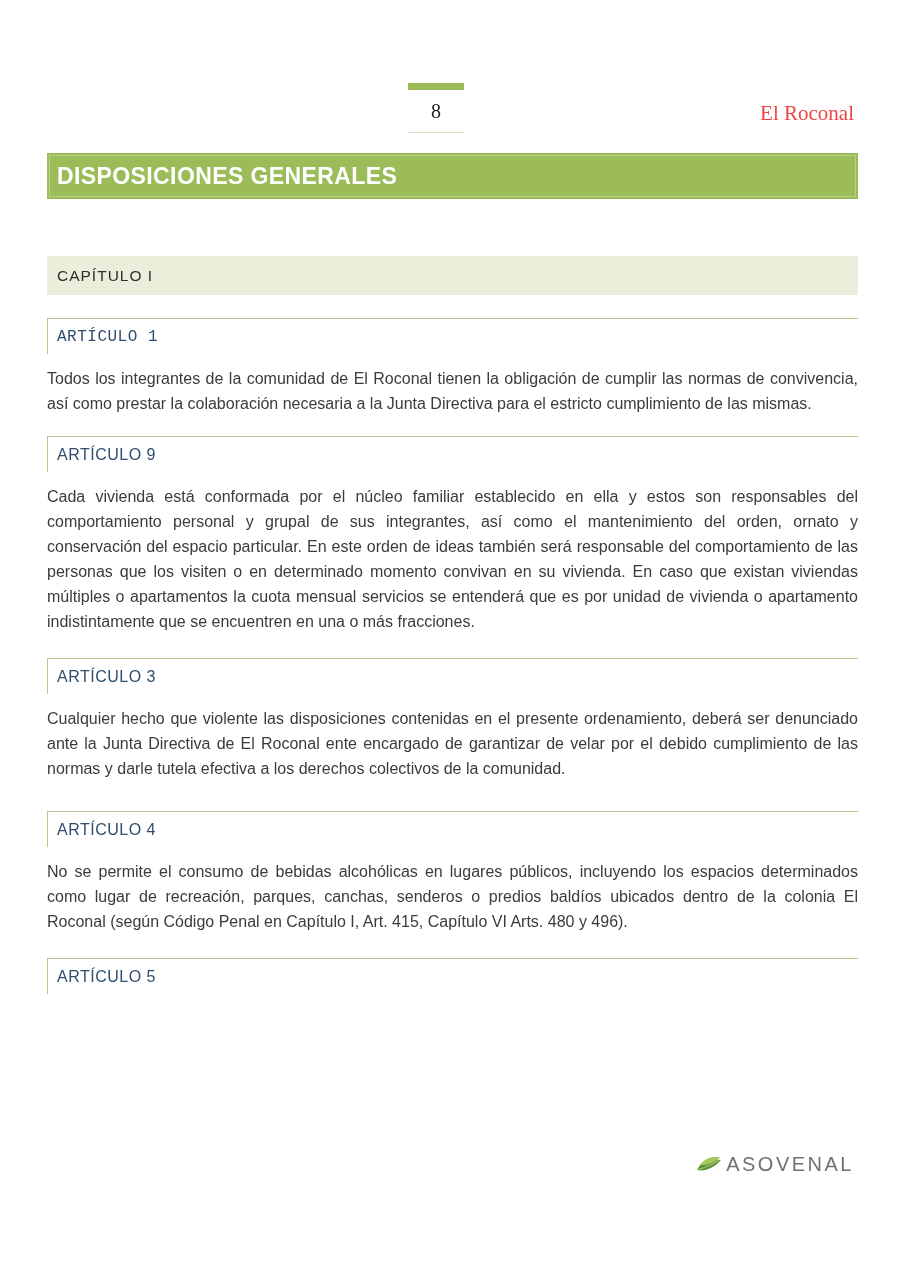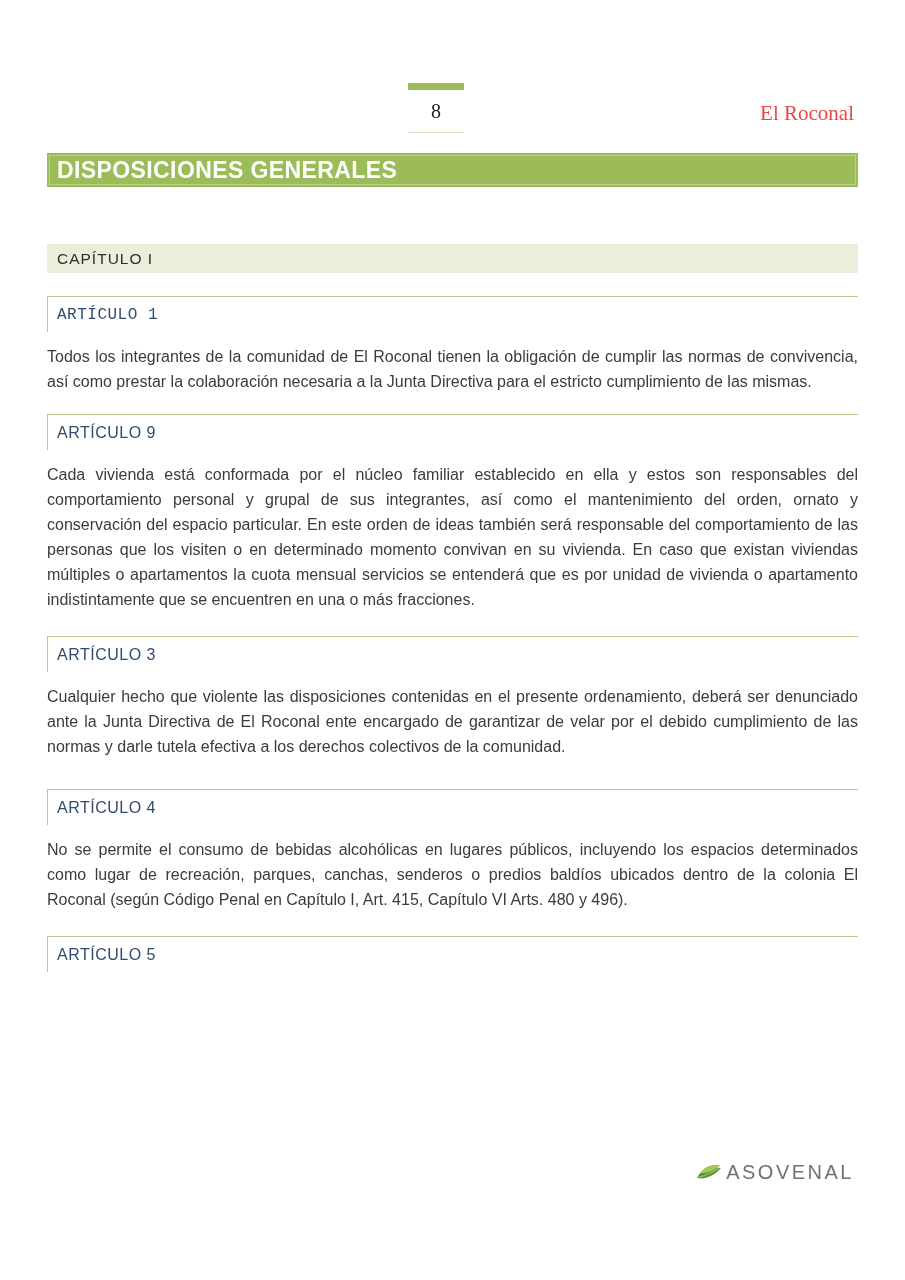--- a/index.html
+++ b/index.html
@@ -40,36 +40,36 @@
   }
   .pagenum-bottomline{height:1px;background:var(--thin-rule,#DCE3C2);}
   .header-brand{
     position:absolute;right:4px;top:101px;
     font-family:"Liberation Serif","DejaVu Serif",serif;
     font-size:21px;color:#ef4444;
   }
   
   .section-title-bar{
     position:relative;
-    height:34px;
+    height:46px;
     background:var(--accent-green,#9BBC58);
     display:flex;align-items:center;
     padding-left:10px;
     color:#ffffff;
     font-size:23px;font-weight:bold;
     letter-spacing:0.4px;
   }
   .section-title-bar::after{
     content:"";position:absolute;inset:2px;
     border:1px solid rgba(255,255,255,0.32);
     pointer-events:none;
   }
   
   .chapter-bar{
-    height:29px;
+    height:39px;
     background:var(--chapter-bg,#E9EFDB);
     display:flex;align-items:center;
     padding-left:10px;
     font-size:15.5px;color:#2e2e2e;
     letter-spacing:1px;
   }
   .gap-57{margin-top:57px;}
   .gap-17{margin-top:17px;}
   
   .article-heading{
@@ -90,21 +90,21 @@
     margin-top:12px;
     font-size:16px;
     line-height:25px;
     text-align:justify;
     color:var(--body-text,#3B3B3B);
   }
   .section-2{margin-top:17px;}
   
   .footer{
     position:absolute;
-    right:51px;bottom:96px;
+    right:51px;bottom:104px;
     display:flex;align-items:center;gap:4px;
   }
   .leaf-icon{width:26px;height:20px;flex:0 0 auto;}
   .logo-text{
     font-size:20px;
     letter-spacing:2.5px;
     color:var(--logo-text,#717171);
   }
 </style>
 </head>

